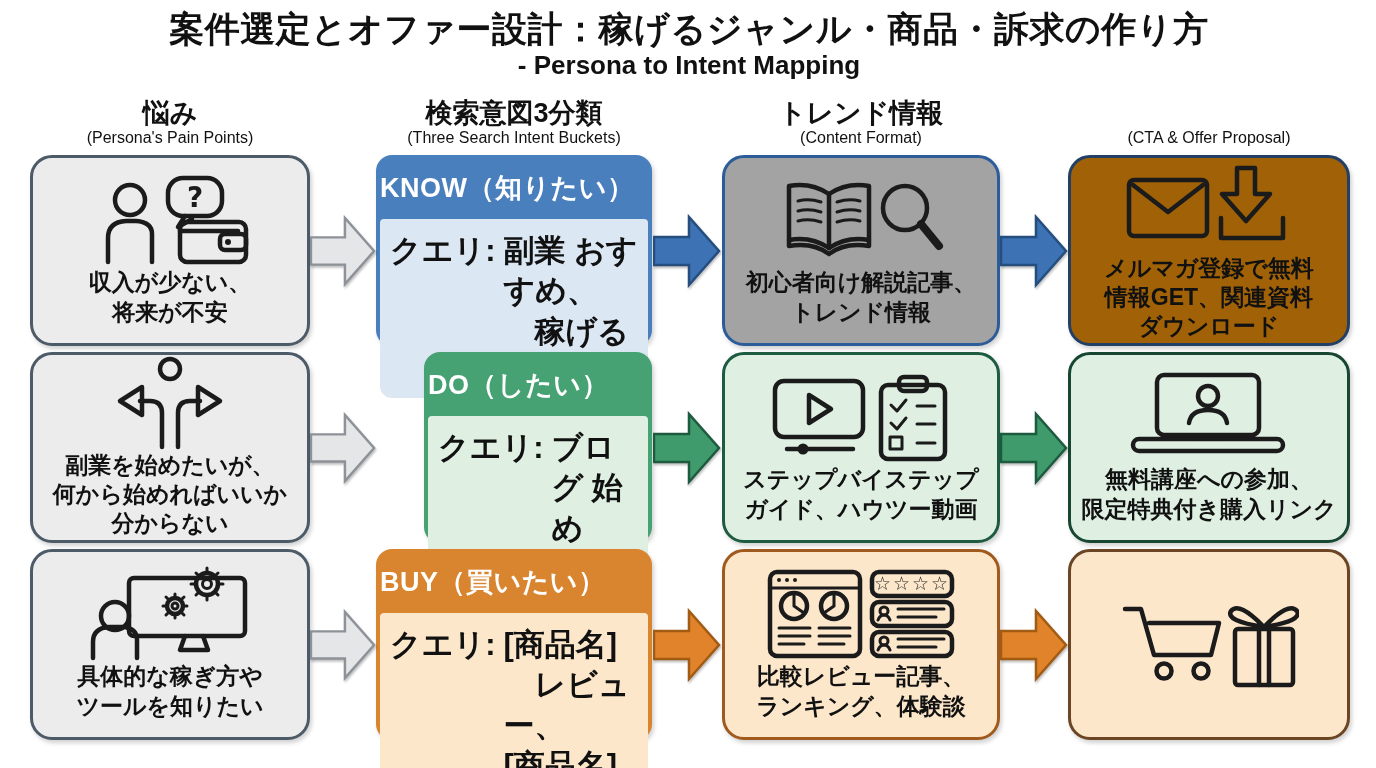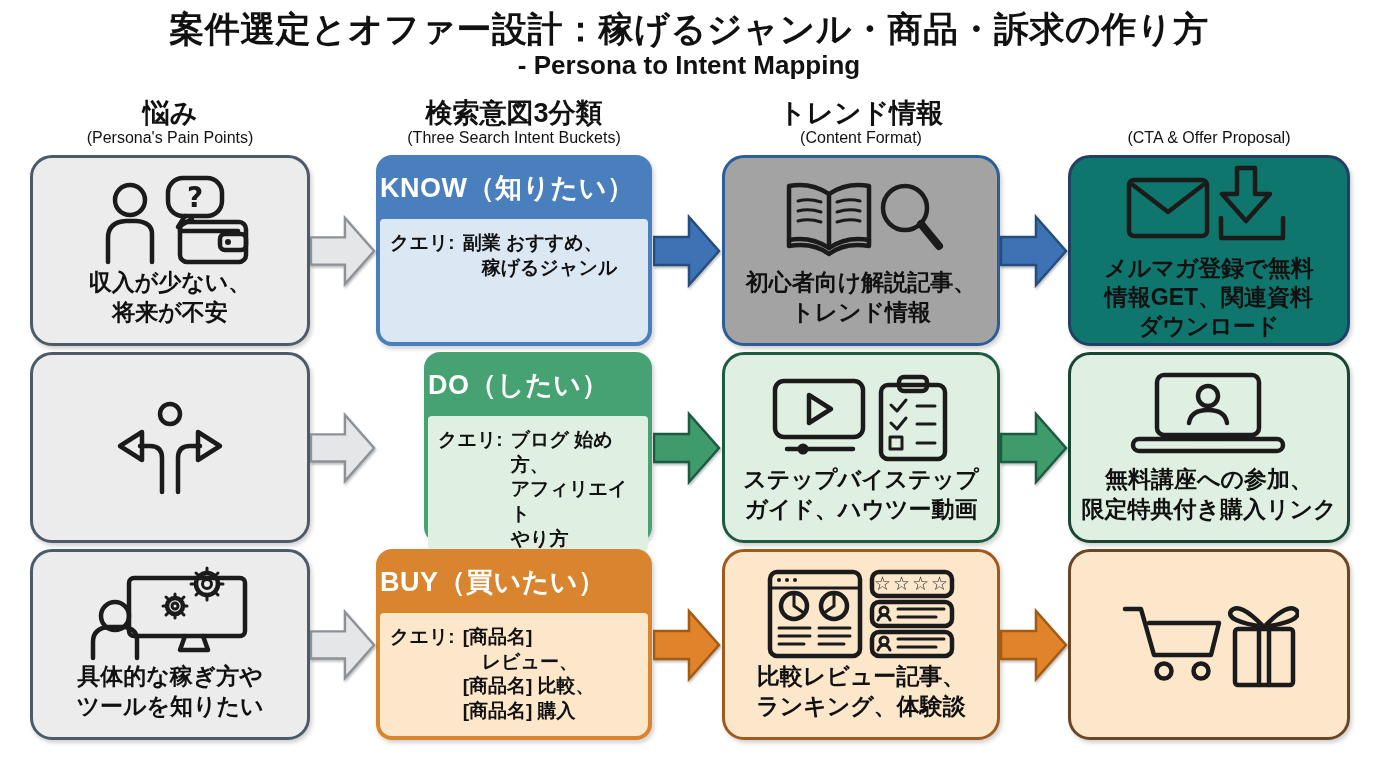--- a/index.html
+++ b/index.html
@@ -34,21 +34,21 @@
     background:#fff;
   }
   .box .txt {
     font-weight:bold; font-size:23px; line-height:1.27;
     text-align:center; white-space:pre-line;
   }
   .icons { height:92px; display:flex; align-items:center; justify-content:center; }
 
   .pain { background:#ececec; border:3.5px solid #4d5a68; }
   .cbox.blue   { background:#a3a3a3; border:3.5px solid #2d5d99; }
-  .ctabox.blue { background:#0f766e; border:3.5px solid #223f66; }
+  .ctabox.blue { background:#a16207; border:3.5px solid #223f66; }
   .cbox.green   { background:#dff0e3; border:3.5px solid #1e5c41; }
   .ctabox.green { background:#dff0e3; border:3.5px solid #174733; }
   .cbox.orange   { background:#fce7cb; border:3.5px solid #a05a1e; }
   .ctabox.orange { background:#fce7cb; border:3.5px solid #6b4524; }
 
   .intent {
     border-radius:16px; box-sizing:border-box; padding:4px;
     display:flex; flex-direction:column;
     box-shadow:2px 3px 4px rgba(0,0,0,0.18);
   }
@@ -56,21 +56,21 @@
     color:#fff; font-weight:bold; font-size:27px; text-align:left;
     padding:11px 0 13px; letter-spacing:0.5px;
   }
   .intent .bd {
     flex:1; border-radius:4px 4px 12px 12px; padding:12px 8px 6px 10px;
     box-sizing:border-box;
   }
   .intent.blue   { background:#4a7fbe; } .intent.blue .bd   { background:#dce7f4; }
   .intent.green  { background:#46a173;margin-left:48px; } .intent.green .bd  { background:#dff0e3; }
   .intent.orange { background:#d9842e; } .intent.orange .bd { background:#fce7cb; }
-  .q { display:flex; font-weight:bold; font-size:19px; line-height:1.3; }
+  .q { display:flex; font-weight:bold; font-size:31px; line-height:1.3; }
   .q .lbl { margin-right:8px; white-space:nowrap; }
   .q .tx { white-space:pre-wrap; }
 
   .acell { display:flex; align-items:center; justify-content:center; }
   .arr { filter:drop-shadow(1px 2px 1px rgba(0,0,0,0.25)); }
   .arr path { stroke-width:2.5; }
   .arr.gray path   { fill:#e5e6e8; stroke:#8d9298; }
   .arr.blue path   { fill:#3d73b4; stroke:#254e7f; }
   .arr.green path  { fill:#3f9b6c; stroke:#1d5b40; }
   .arr.orange path { fill:#e0832b; stroke:#a25b13; }
@@ -196,20 +196,23 @@
     <div class="box pain" style="grid-column:1;grid-row:3">
       <div class="icons">
         <svg class="ic" width="128" height="96" viewBox="0 0 128 96">
           <circle cx="64" cy="14" r="10"></circle>
           <path d="M56,92 V58 Q56,46 44,46 H34"></path>
           <path d="M72,92 V58 Q72,46 84,46 H94"></path>
           <path d="M36,32 L14,46 L36,60 Z"></path>
           <path d="M92,32 L114,46 L92,60 Z"></path>
         </svg>
       </div>
+      <div class="txt">副業を始めたいが、
+何から始めればいいか
+分からない</div>
     </div>
 
     <div class="acell" style="grid-column:2;grid-row:3">
       <svg class="arr gray" width="68" height="84" viewBox="0 0 68 84">
         <path d="M1,28 H36 V8 L66,42 L36,76 V56 H1 Z"></path>
       </svg>
     </div>
 
     <div class="intent green" style="grid-column:3;grid-row:3">
       <div class="hd">DO（したい）</div>

